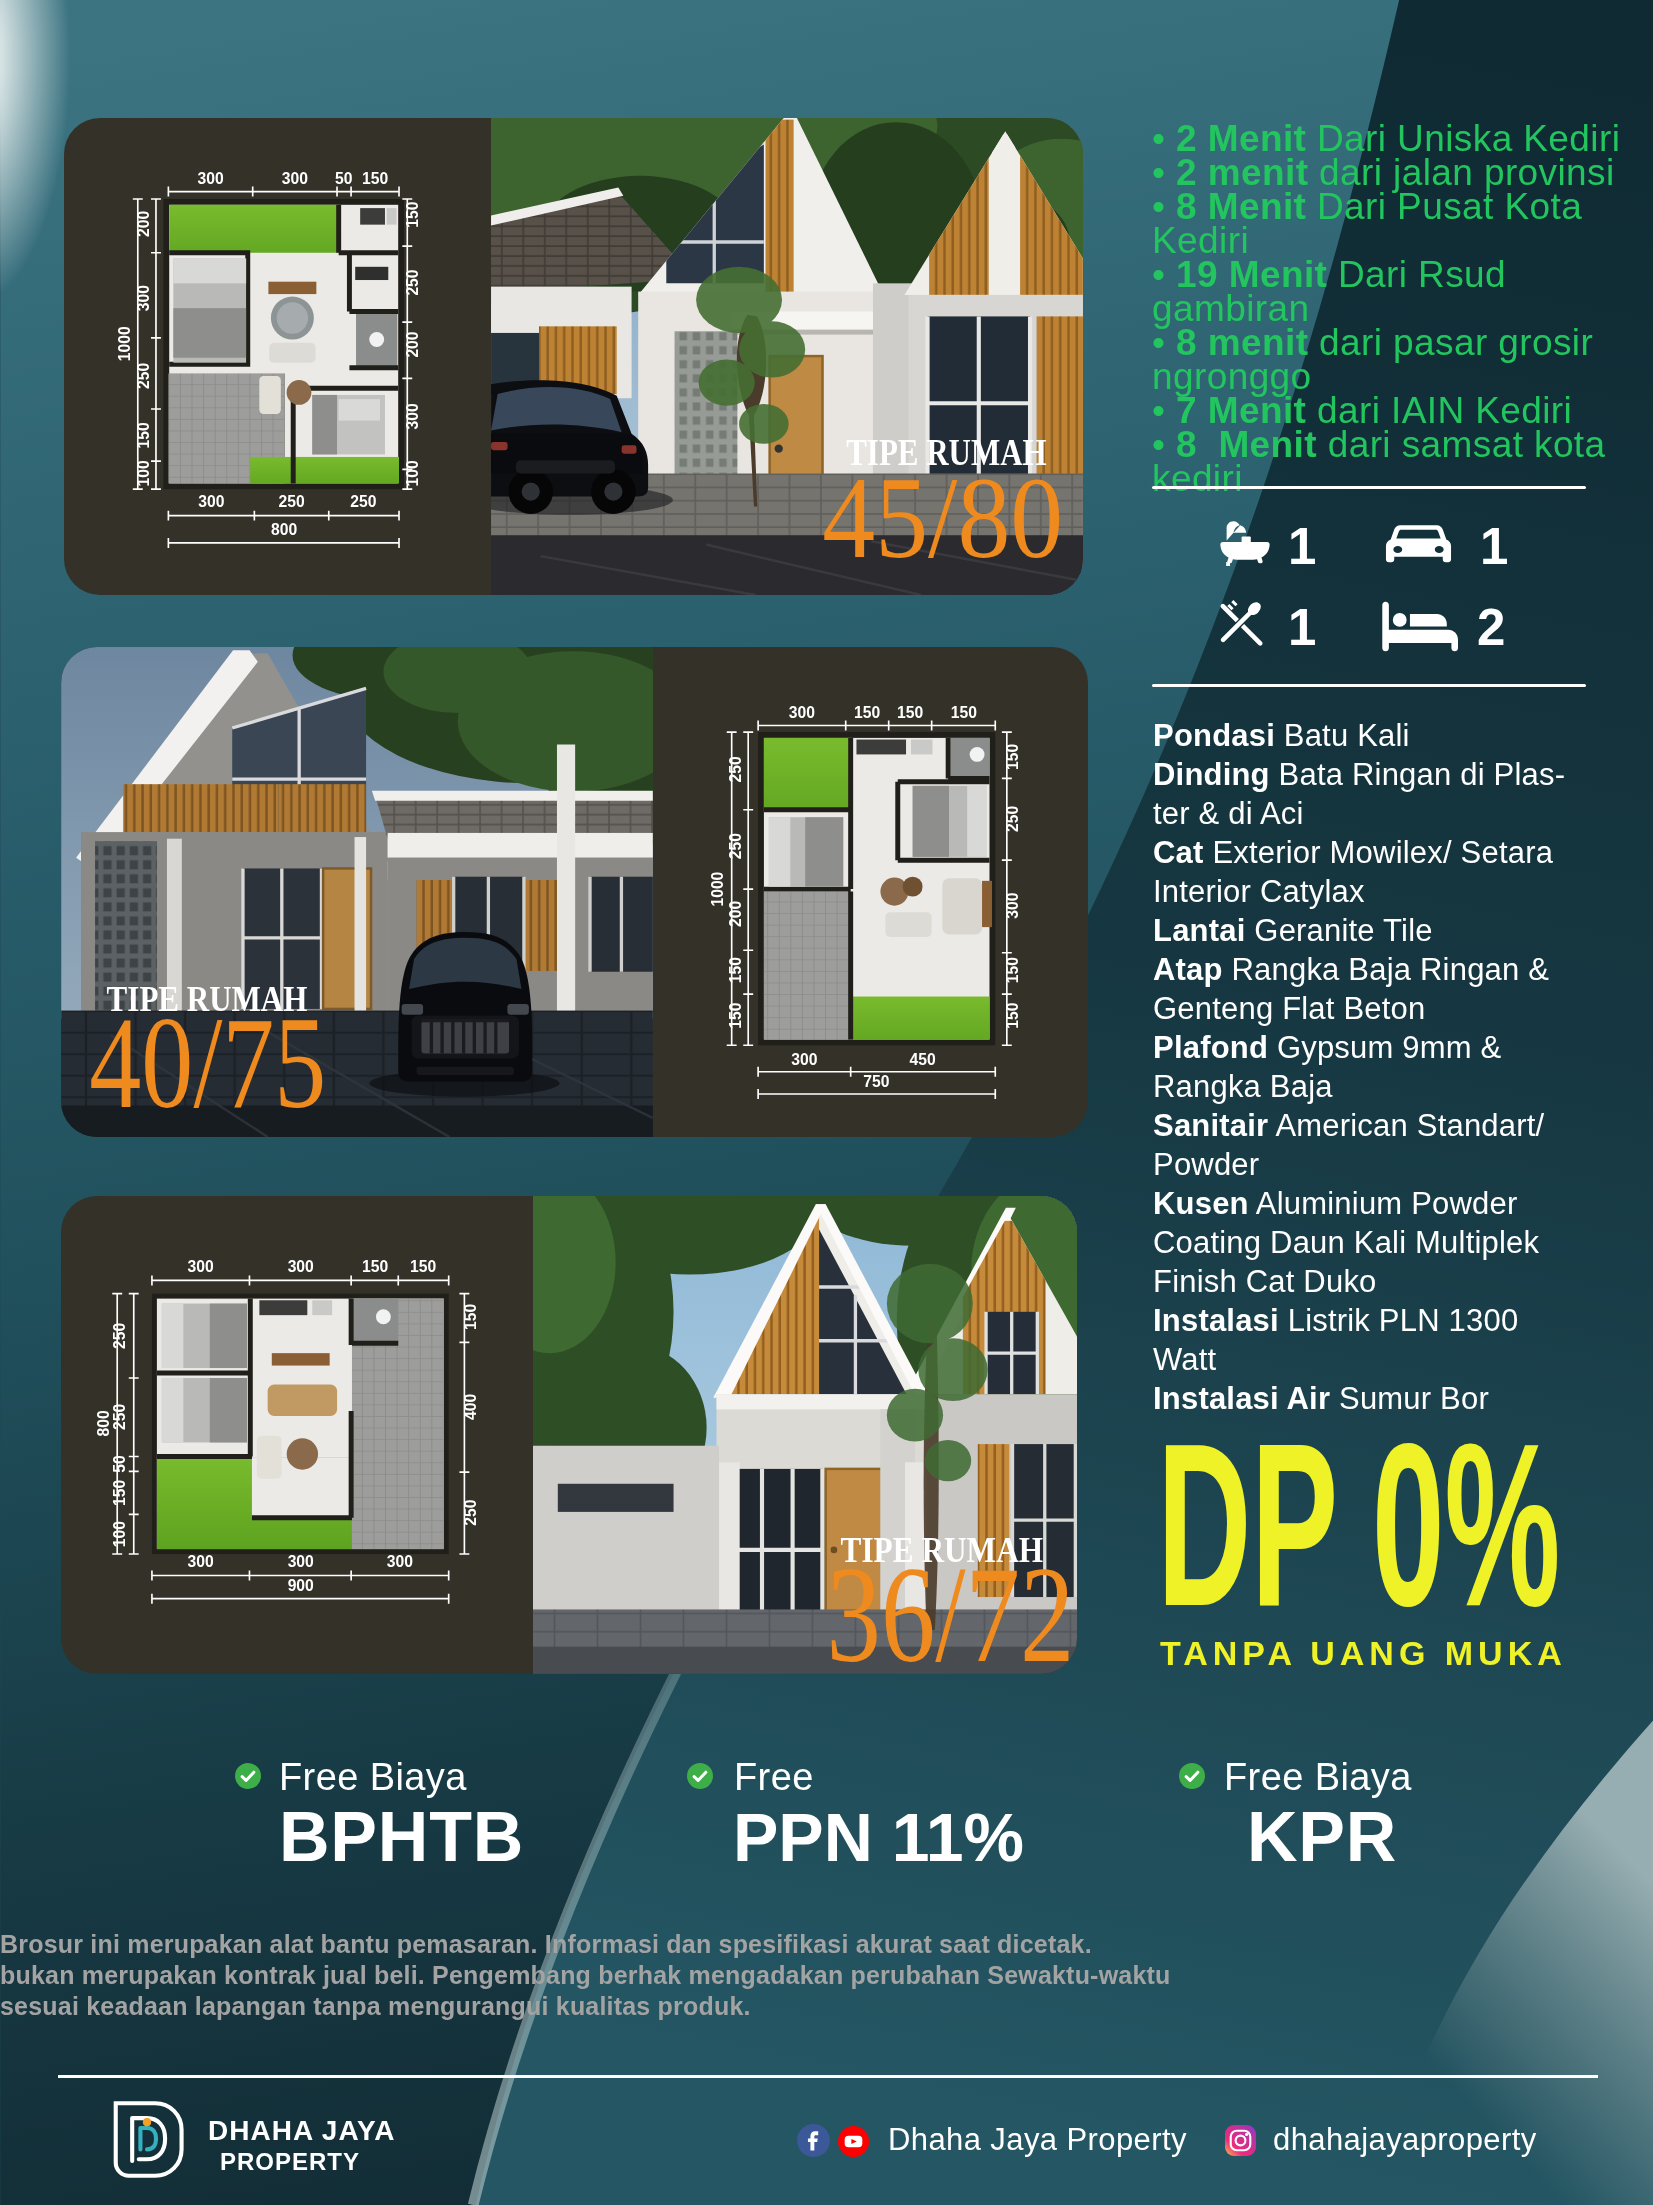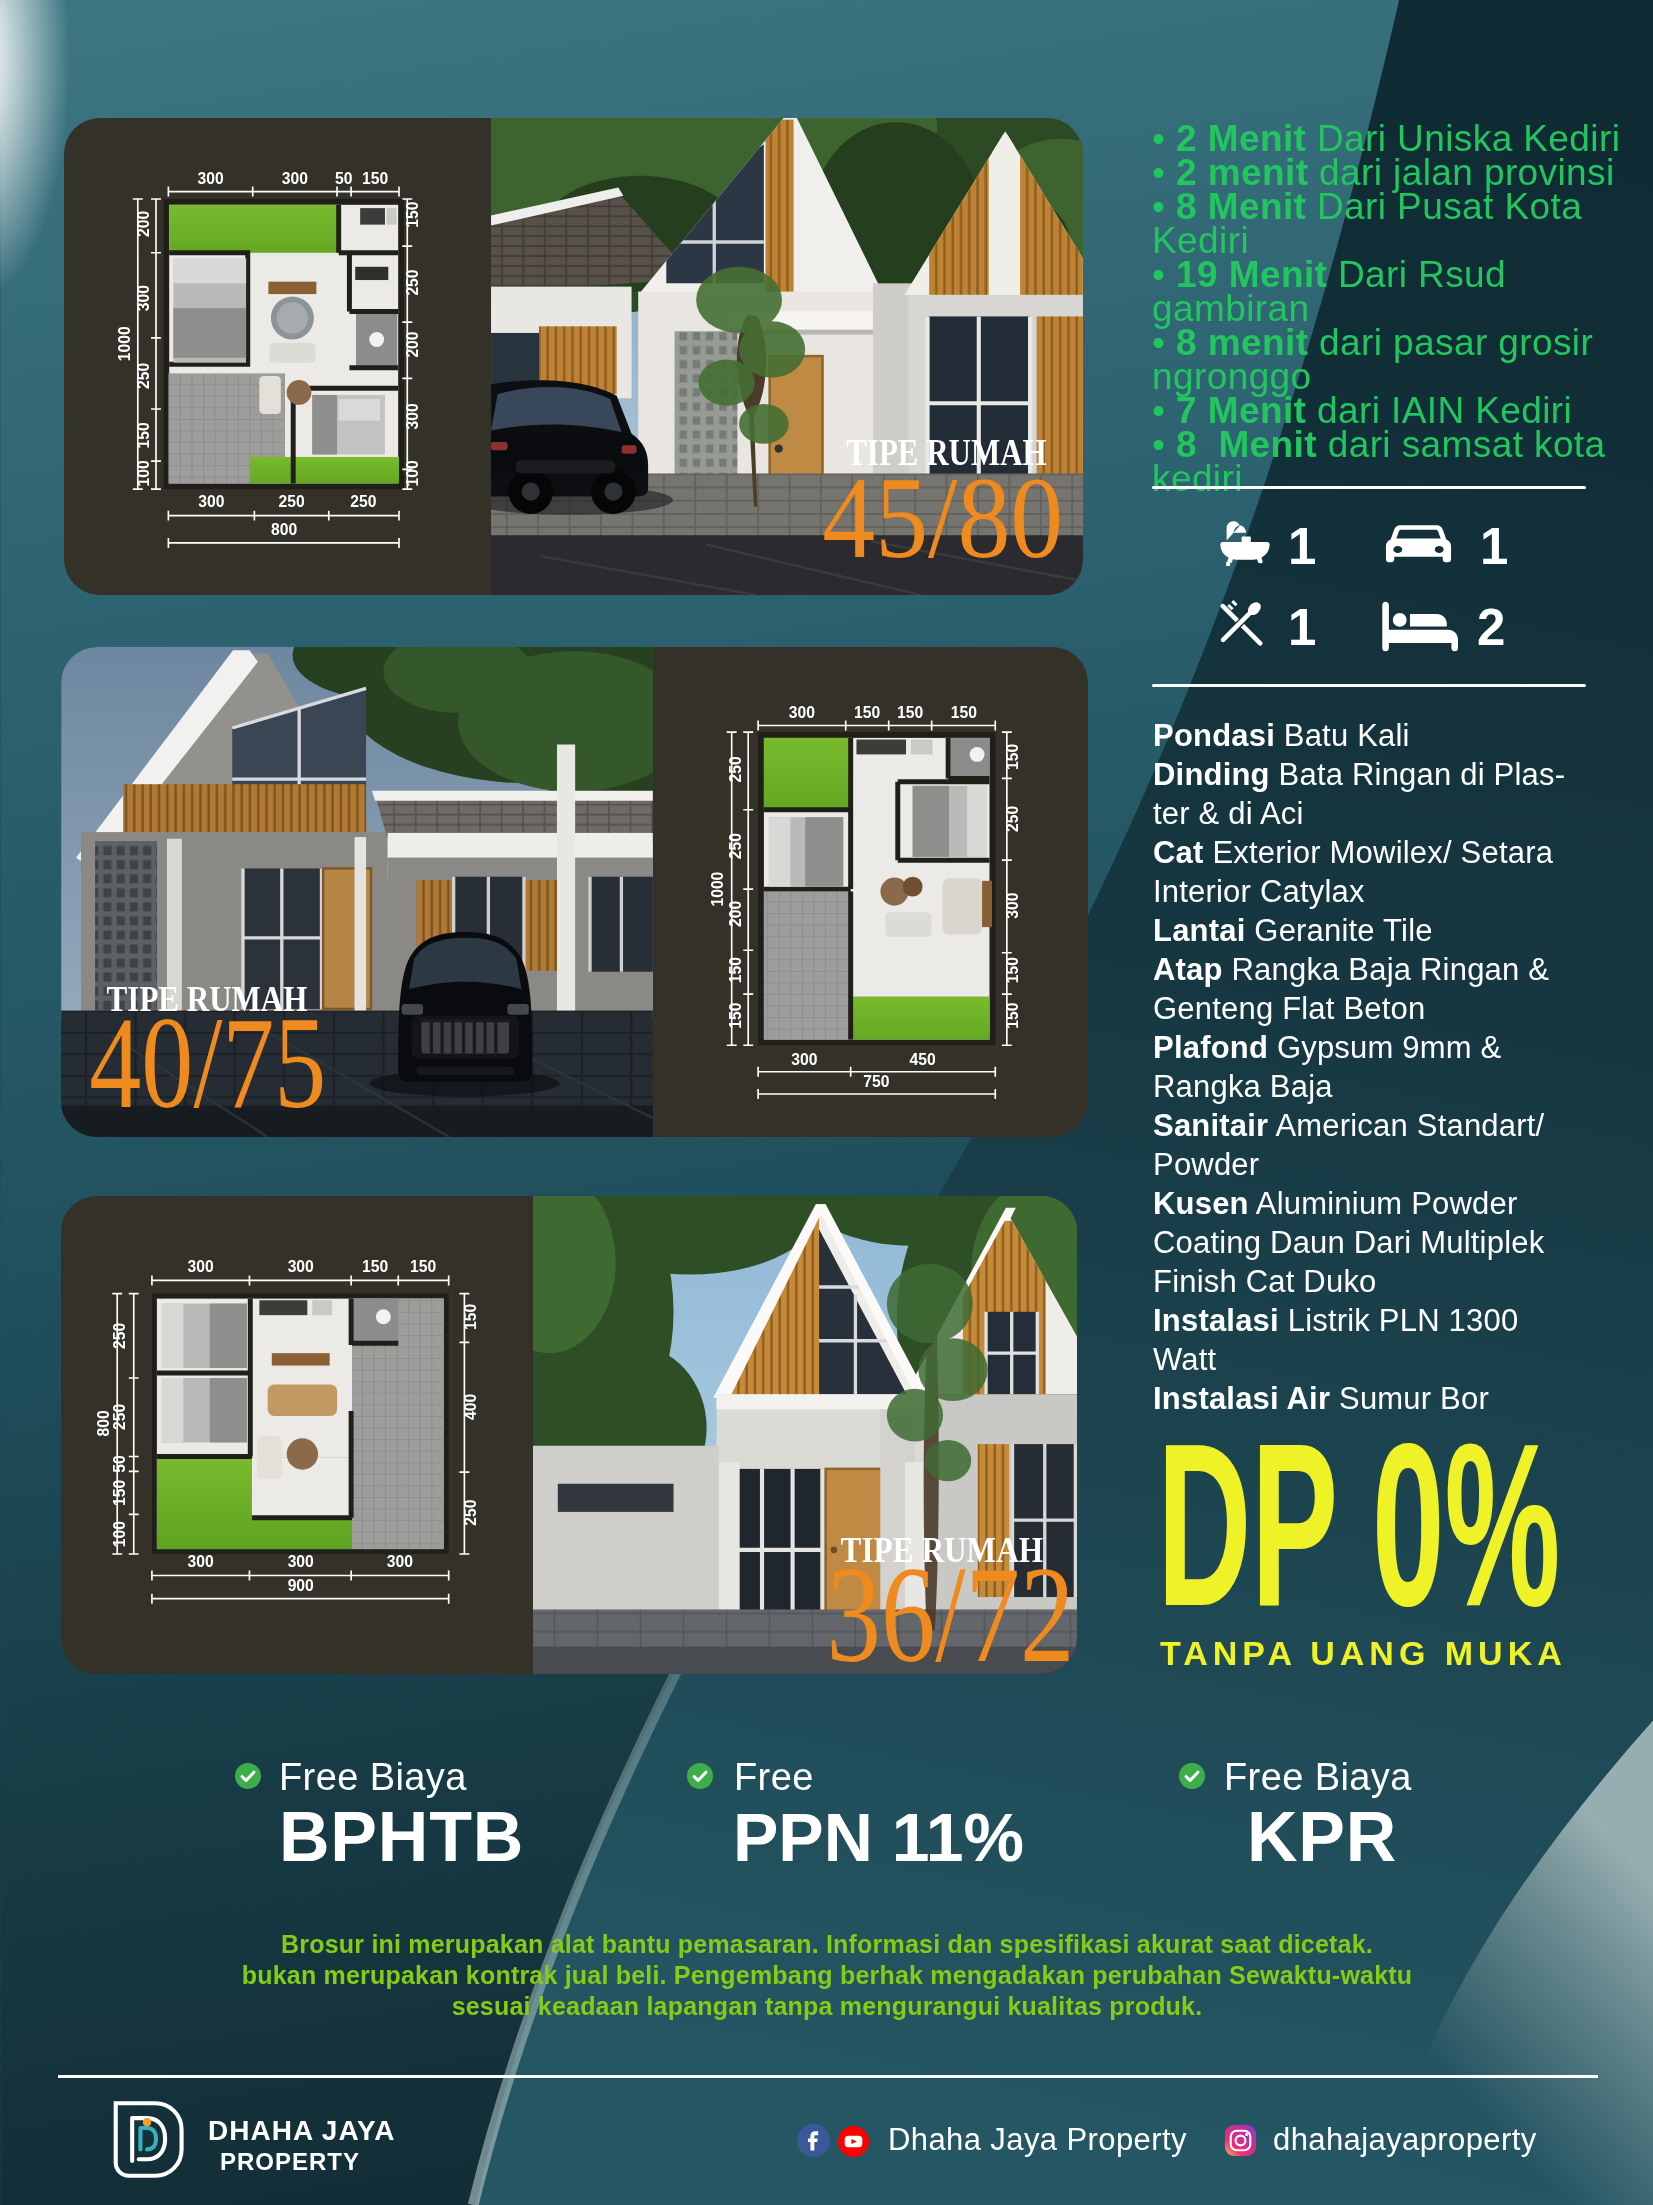--- a/index.html
+++ b/index.html
@@ -9,21 +9,21 @@
 .card{position:absolute;background:#343129;border-radius:36px;overflow:hidden}
 .w{color:#fff}
 .b{font-weight:bold}
 .bullets{position:absolute;left:1152px;top:122px;width:480px;font-size:37px;line-height:34px;color:#22c55e;letter-spacing:0.4px}
 .specs{position:absolute;left:1153px;top:716px;width:480px;font-size:31px;line-height:39px;color:#fff;letter-spacing:0.2px}
 .hr{position:absolute;left:1152px;width:434px;height:3.3px;background:#fff;border-radius:1.7px}
 .num{position:absolute;color:#fff;font-weight:bold;font-size:51px;line-height:51px}
 .yell{color:#eff226}
 .freelabel{position:absolute;color:#fff;font-weight:normal;font-size:38px;line-height:38px;letter-spacing:0.4px}
 .freebig{position:absolute;color:#fff;font-weight:bold;font-size:70px;line-height:70px;letter-spacing:0.8px}
-.disc{position:absolute;left:0;top:1929px;width:1654px;text-align:center;color:#84cc16;font-weight:bold;font-size:25px;line-height:31px;letter-spacing:0.2px}
+.disc{position:absolute;left:0;top:1929px;width:1654px;color:#a3a3a3;font-weight:bold;font-size:25px;line-height:31px;letter-spacing:0.2px}
 .soc{position:absolute;color:#fff;font-size:31px;line-height:31px;letter-spacing:0.4px}
 </style>
 </head>
 <body>
 <div id="page">
 <svg class="abs" style="left:0;top:0" width="1654" height="2205" viewBox="0 0 2000 2667">
 <defs>
 <linearGradient id="gB" gradientUnits="userSpaceOnUse" x1="1960" y1="100" x2="1460" y2="2600">
 <stop offset="0" stop-color="#0f2a33"></stop>
           <stop offset="0.45" stop-color="#163741"></stop>
@@ -558,21 +558,21 @@
 <div><span class="b">Cat</span> Exterior Mowilex/ Setara</div>
 <div>Interior Catylax</div>
 <div><span class="b">Lantai</span> Geranite Tile</div>
 <div><span class="b">Atap</span> Rangka Baja Ringan &amp;</div>
 <div>Genteng Flat Beton</div>
 <div><span class="b">Plafond</span> Gypsum 9mm &amp;</div>
 <div>Rangka Baja</div>
 <div><span class="b">Sanitair</span> American Standart/</div>
 <div>Powder</div>
 <div><span class="b">Kusen</span> Aluminium Powder</div>
-<div>Coating Daun Dari Multiplek</div>
+<div>Coating Daun Kali Multiplek</div>
 <div>Finish Cat Duko</div>
 <div><span class="b">Instalasi</span> Listrik PLN 1300</div>
 <div>Watt</div>
 <div><span class="b">Instalasi Air</span> Sumur Bor</div>
 </div>
 <svg class="abs" style="left:1157px;top:1430px" width="430" height="190" viewBox="0 0 520 230">
 <text x="0" y="212" font-family="Liberation Sans,sans-serif" font-weight="bold" font-size="280" fill="#eff226" textLength="488" lengthAdjust="spacingAndGlyphs">DP 0%</text>
 </svg>
 <div class="abs b yell" style="left:1160px;top:1634px;font-size:34px;letter-spacing:5px">TANPA UANG MUKA</div>
 

